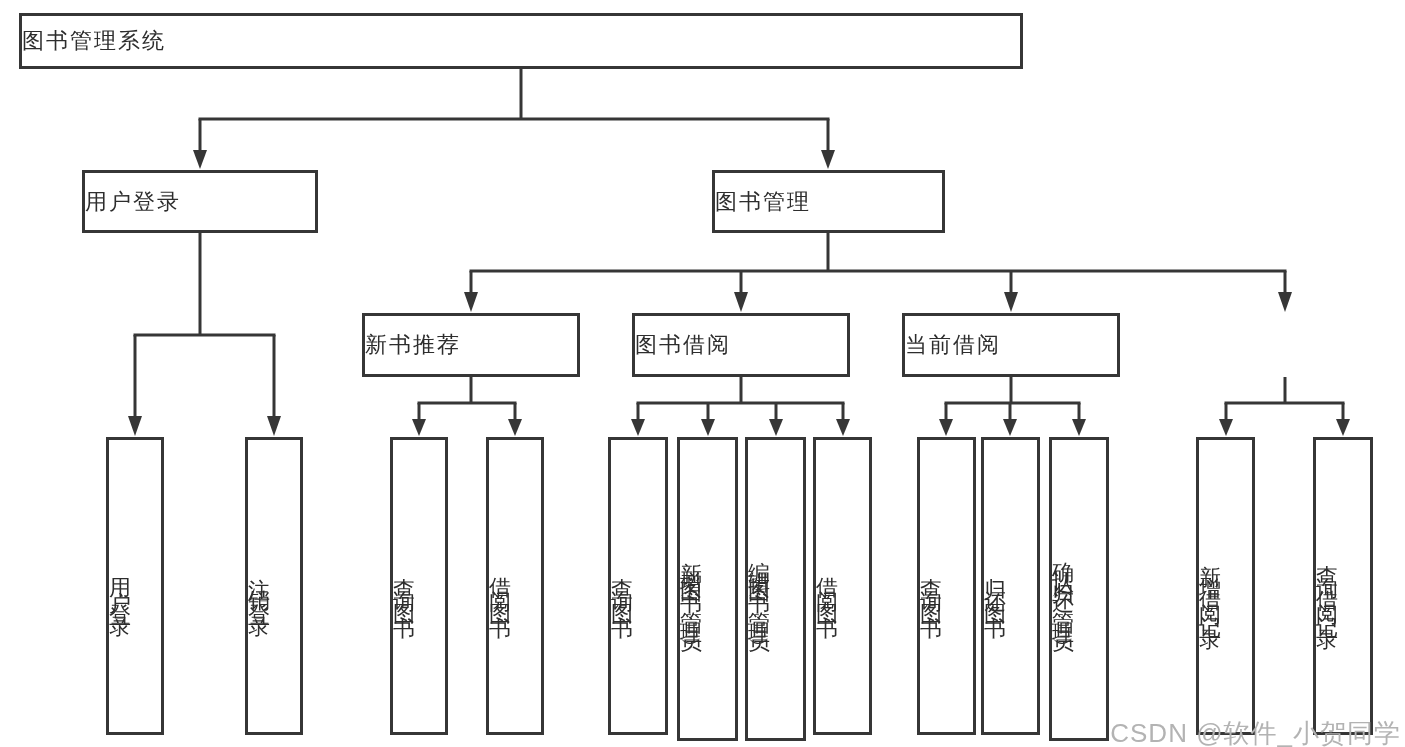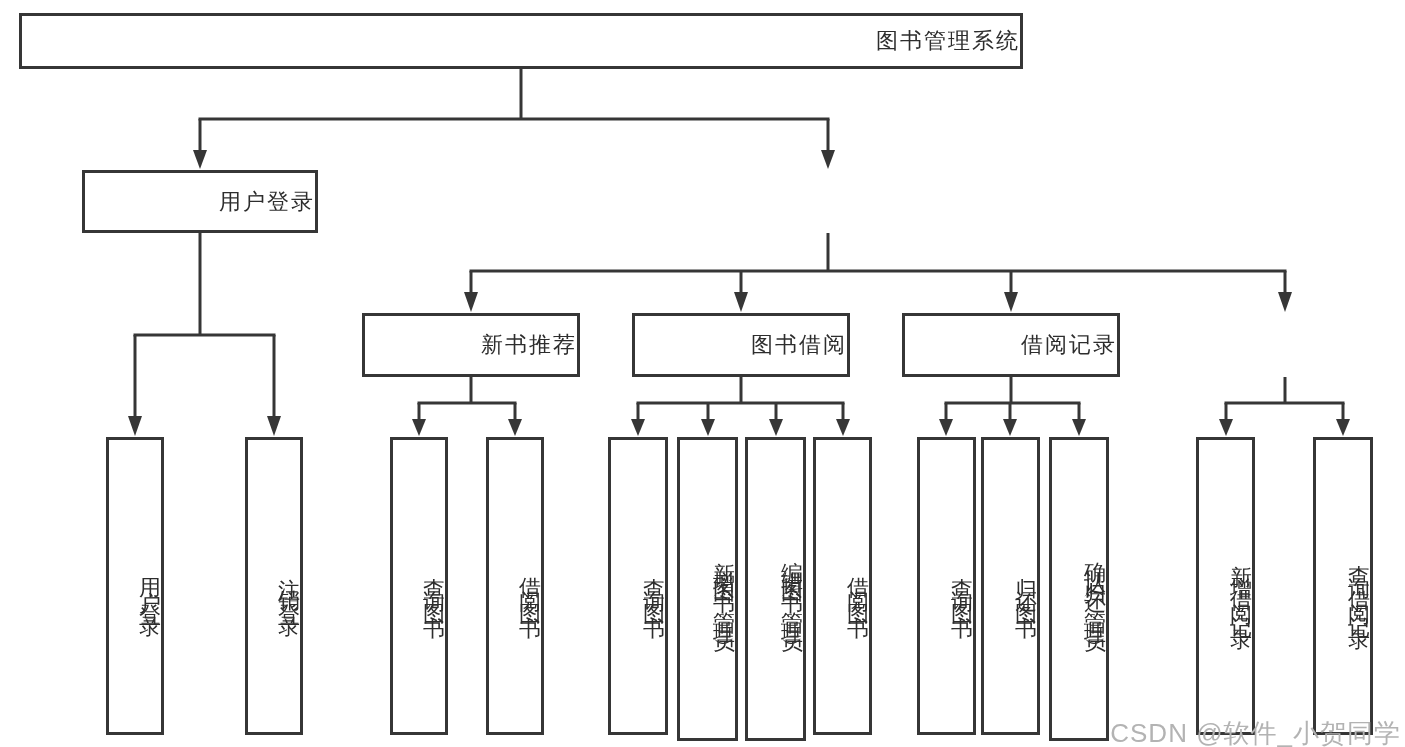--- a/index.html
+++ b/index.html
@@ -7,21 +7,21 @@
     width:1405px;height:747px;position:relative;overflow:hidden;
     font-family:"Liberation Sans","DejaVu Sans",sans-serif;
   }
   #canvas{position:absolute;left:0;top:0;width:1405px;height:747px;background:#ffffff;}
   #connectors{position:absolute;left:0;top:0;z-index:1;}
   #connectors line{stroke:#363636;stroke-width:3;}
   #connectors polygon{fill:#363636;}
   .hbox,.vbox{
     position:absolute;box-sizing:border-box;background:#ffffff;
     border:3px solid #363636;color:#2d2d2d;z-index:2;
-    display:flex;align-items:center;justify-content:flex-end;
+    display:flex;align-items:center;justify-content:flex-start;
   }
   .hbox span{font-size:22px;letter-spacing:2px;white-space:nowrap;}
   .vbox span{
     writing-mode:vertical-rl;text-orientation:mixed;
     font-size:22px;letter-spacing:13px;line-height:1;white-space:nowrap;
   }
   .vbox.ls-tight span{letter-spacing:10px;}
   #watermark{
     position:absolute;right:4px;top:716px;z-index:3;
     font-size:26px;color:#b3b3b3;letter-spacing:1px;white-space:nowrap;
@@ -94,29 +94,32 @@
       <polygon points="1336,419 1350,419 1343,436"></polygon>
   </svg>
 
   <div class="hbox" style="left:19px;top:13px;width:1004px;height:56px">
     <span>图书管理系统</span>
   </div>
 
   <div class="hbox" style="left:82px;top:170px;width:236px;height:63px">
     <span>用户登录</span>
   </div>
+  <div class="hbox" style="left:712px;top:170px;width:233px;height:63px">
+    <span>图书管理</span>
+  </div>
 
   <div class="hbox" style="left:362px;top:313px;width:218px;height:64px">
     <span>新书推荐</span>
   </div>
   <div class="hbox" style="left:632px;top:313px;width:218px;height:64px">
     <span>图书借阅</span>
   </div>
   <div class="hbox" style="left:902px;top:313px;width:218px;height:64px">
-    <span>借阅记录</span>
+    <span>当前借阅</span>
   </div>
 
   <div class="vbox" style="left:106px;top:437px;width:58px;height:298px">
     <span>用户登录</span>
   </div>
   <div class="vbox" style="left:245px;top:437px;width:58px;height:298px">
     <span>注销登录</span>
   </div>
 
   <div class="vbox" style="left:390px;top:437px;width:58px;height:298px">

